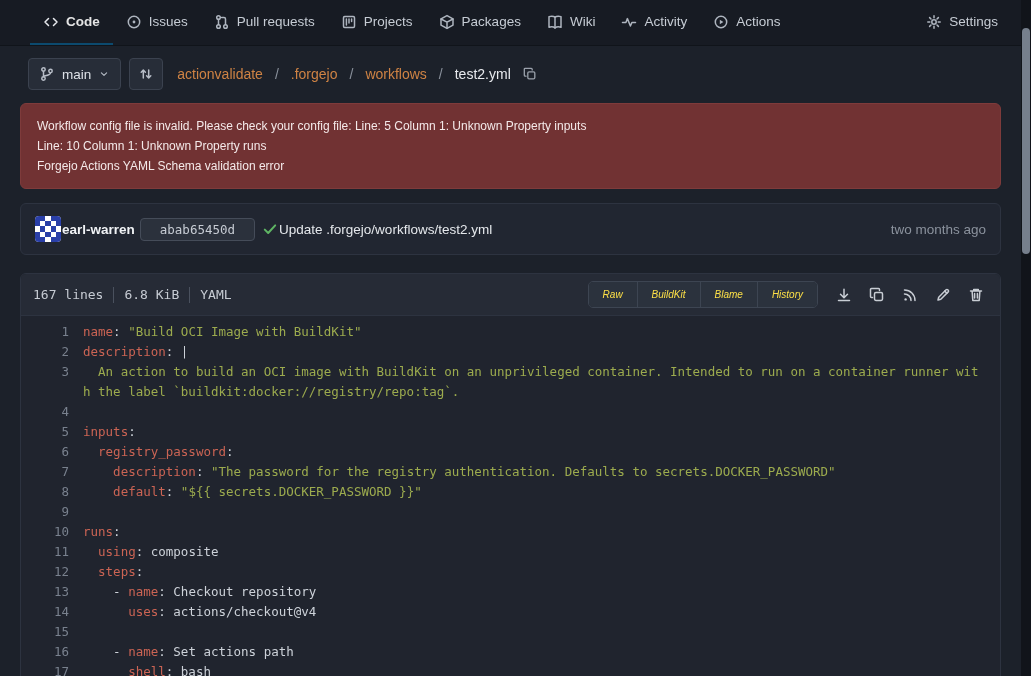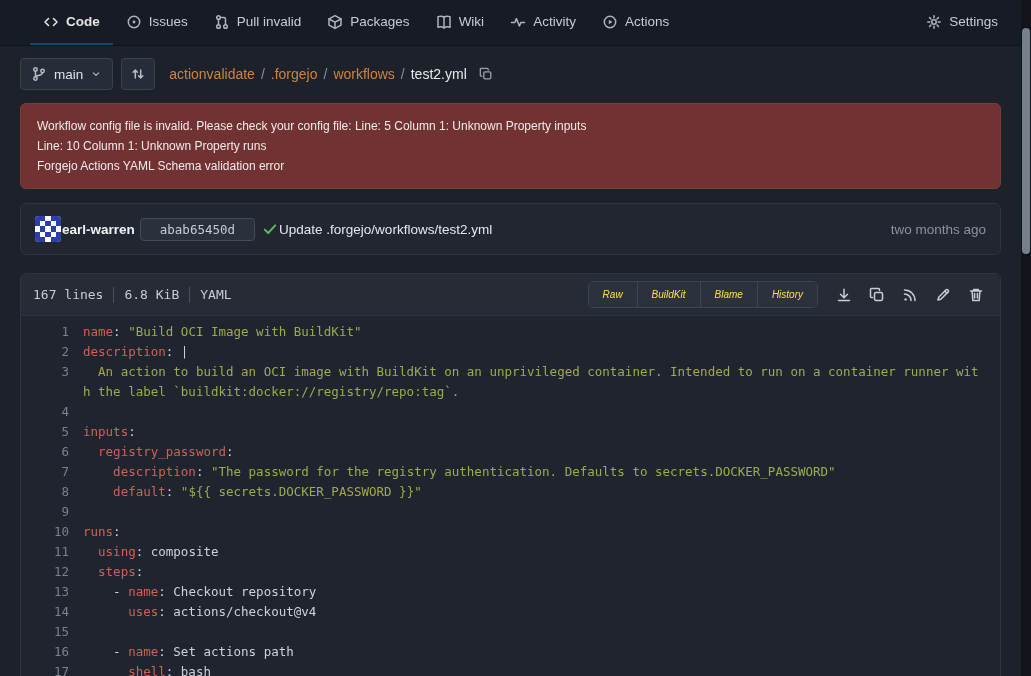--- a/index.html
+++ b/index.html
@@ -24,32 +24,32 @@
   }
   .nav-tab .ic { color:#aeb5bf; }
   .nav-tab.active { color:#e5e5e5; font-weight:bold; border-bottom:2px solid #0c4a6e; }
   .nav-tab.active .ic { color:#e8eaee; }
   .nav-tab.push-right { margin-left:auto; }
 
   
   .content { padding:0 20px; width:1021px; }
 
   
-  .crumb-row { display:flex; align-items:center; margin-top:11px; height:34px; gap:8px; }
+  .crumb-row { display:flex; align-items:center; margin-top:11px; height:34px; gap:8px;margin-left:8px; }
   .branch-btn {
     display:flex; align-items:center; gap:7px; height:32px; padding:0 10px;
     background:#272d38; border:1px solid #3b424f; border-radius:4px;
     color:#dde1e7; font-size:13.5px; cursor:pointer;
   }
   .branch-btn .ic, .sq-btn .ic { color:#b7bdc7; }
   .sq-btn {
     width:34px; height:32px; display:flex; align-items:center; justify-content:center;
     background:#272d38; border:1px solid #3b424f; border-radius:4px; cursor:pointer;
   }
-  .crumbs { display:flex; align-items:center; gap:6px; margin-left:6px; font-size:14px;justify-content:flex-end; }
+  .crumbs { display:flex; align-items:center; gap:12px; margin-left:6px; font-size:14px;justify-content:flex-end; }
   .crumb-link { color:#cf8344; cursor:pointer; }
   .crumb-current { color:#e8eaee; }
   .crumb-sep { color:#8a919c; }
   .copy-path { color:#9aa1ab; cursor:pointer; margin-left:4px; }
 
   
   .banner {
     margin-top:12px; background:#713233; border:1px solid #7e3b3b; border-radius:6px;
     padding:12px 16px; color:#f4e9e9; line-height:20px; font-size:12px;
   }
@@ -136,21 +136,30 @@
     </div>
     <div class="nav-tab">
       <span class="ic">
         <svg width="16" height="16" viewBox="0 0 16 16" fill="none" stroke="currentColor" stroke-width="1.5" stroke-linecap="round" stroke-linejoin="round">
           <circle cx="4.5" cy="3.5" r="1.8"></circle>
           <circle cx="4.5" cy="12.5" r="1.8"></circle>
           <circle cx="11.5" cy="12.5" r="1.8"></circle>
           <path d="M4.5 5.4v5.2M7.6 3.5h2.4a1.5 1.5 0 0 1 1.5 1.5v5.6"></path>
         </svg>
       </span>
-      <span>Pull invalid</span>
+      <span>Pull requests</span>
+    </div>
+    <div class="nav-tab">
+      <span class="ic">
+        <svg width="16" height="16" viewBox="0 0 16 16" fill="none" stroke="currentColor" stroke-width="1.5" stroke-linecap="round" stroke-linejoin="round">
+          <rect x="2.5" y="2.5" width="11" height="11" rx="1.2"></rect>
+          <path d="M5.4 5v6M8 5v4M10.6 5v2.5"></path>
+        </svg>
+      </span>
+      <span>Projects</span>
     </div>
     <div class="nav-tab">
       <span class="ic">
         <svg width="16" height="16" viewBox="0 0 16 16" fill="none" stroke="currentColor" stroke-width="1.5" stroke-linecap="round" stroke-linejoin="round">
           <path d="M8 1.6 14 4.9v6.2L8 14.4 2 11.1V4.9z"></path>
           <path d="M2 5l6 3.2L14 5M8 8.2v6"></path>
         </svg>
       </span>
       <span>Packages</span>
     </div>

